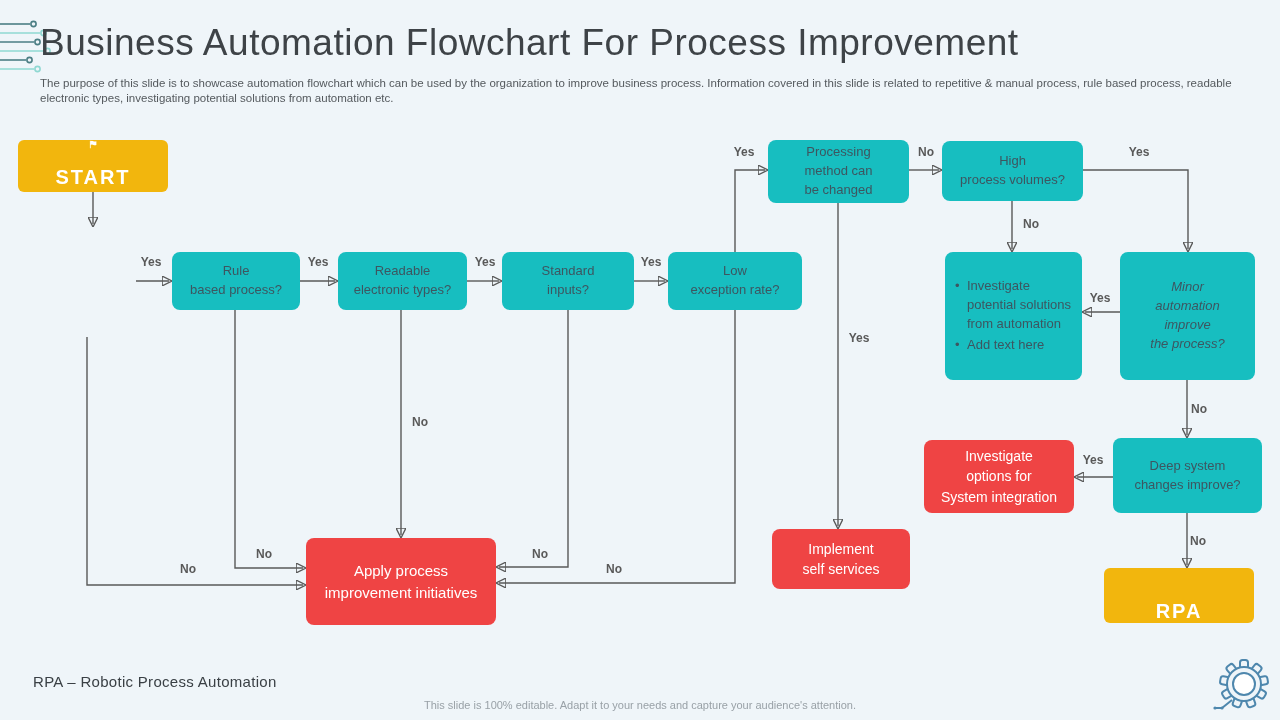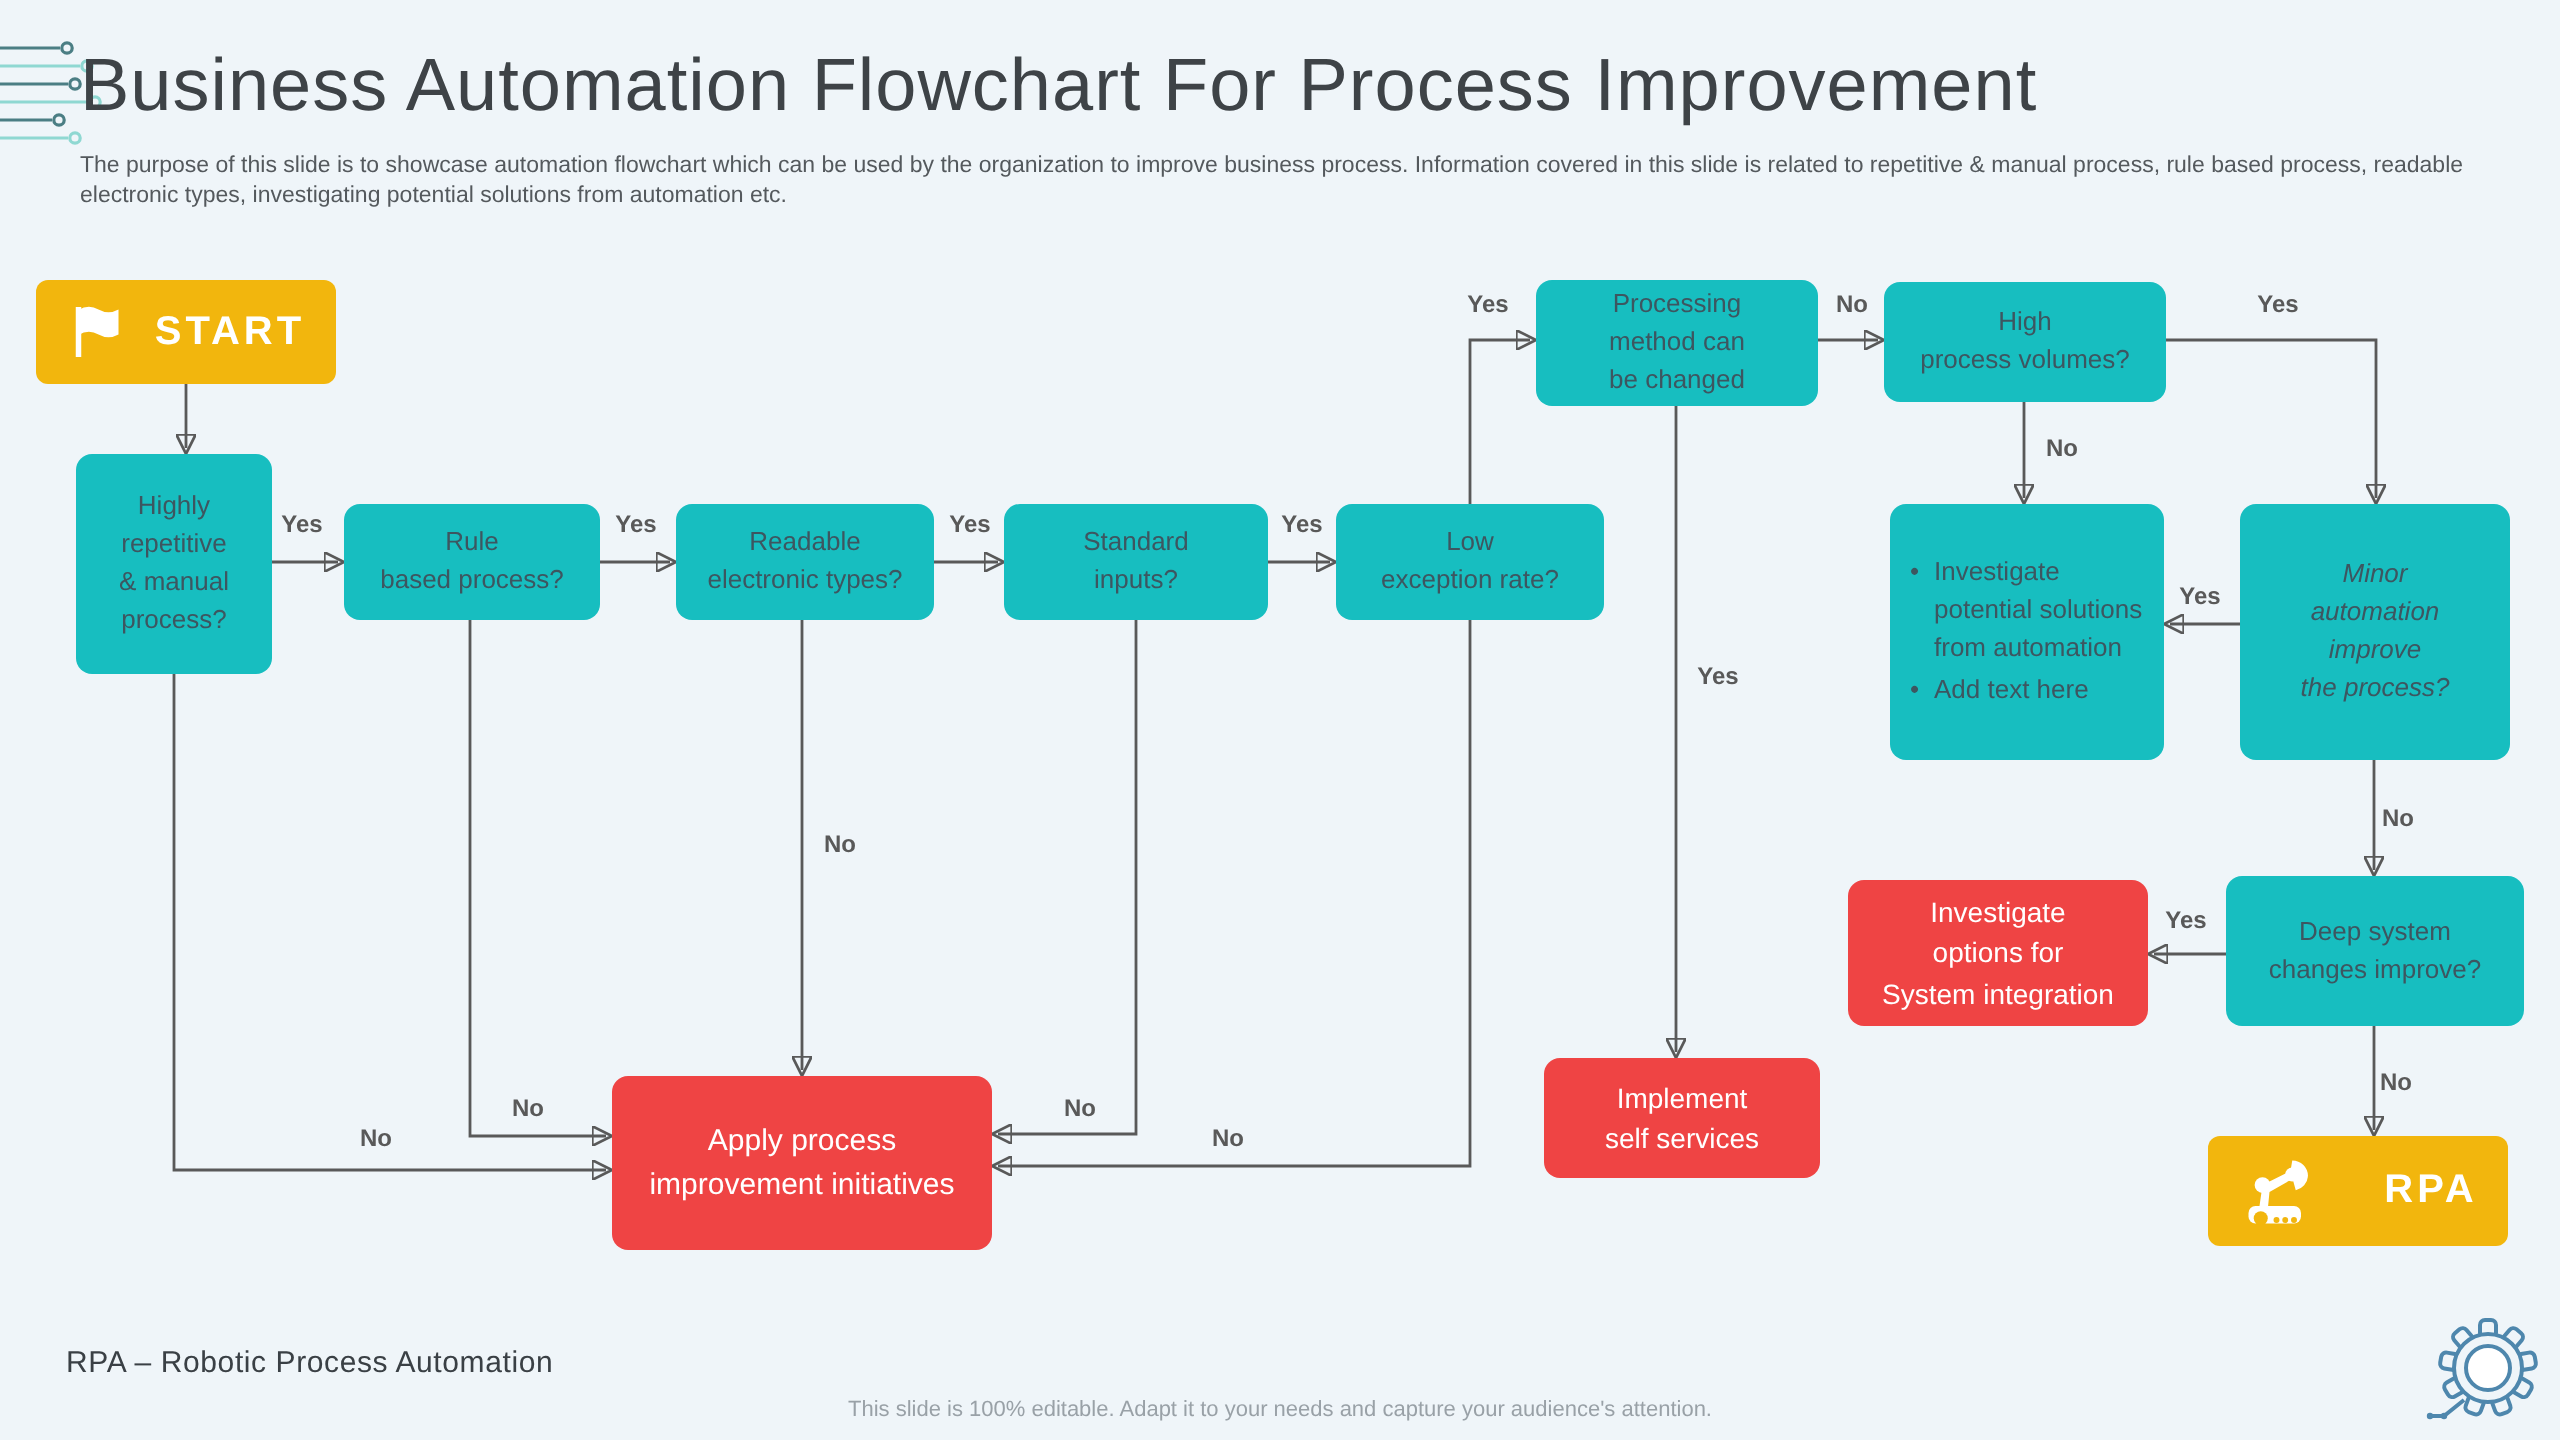--- a/index.html
+++ b/index.html
@@ -17,21 +17,21 @@
   
   .connectors { position:absolute; left:0; top:0; width:1280px; height:720px; }
   .connectors path { fill:none; stroke:#595959; stroke-width:1.4; }
 
   
   .node { position:absolute; display:flex; align-items:center; justify-content:center; text-align:center;
           border-radius:8px; line-height:1.45; }
   .node .lbl { white-space:pre-line; }
   .teal { background:#17bec0; color:#3d5660; font-size:13px; }
   .blue { background:#ef4444; color:#ffffff; }
-  .gold { background:#f2b60d; color:#ffffff; border-radius:6px; }
+  .gold { background:#f2b60d; color:#ffffff; border-radius:6px;flex-direction:column; }
 
   .n-start      { left:18px;  top:140px; width:150px; height:52px; gap:14px; font-size:20px; font-weight:700; letter-spacing:2px; }
   .n-highly     { left:38px;  top:227px; width:98px;  height:110px; }
   .n-rule       { left:172px; top:252px; width:128px; height:58px; }
   .n-readable   { left:338px; top:252px; width:129px; height:58px; }
   .n-standard   { left:502px; top:252px; width:132px; height:58px; }
   .n-low        { left:668px; top:252px; width:134px; height:58px; }
   .n-processing { left:768px; top:140px; width:141px; height:63px; }
   .n-high       { left:942px; top:141px; width:141px; height:60px; }
   .n-invsol     { left:945px; top:252px; width:137px; height:128px; justify-content:flex-start; text-align:left; padding:10px 6px 10px 8px; }
@@ -111,26 +111,20 @@
   </svg>
 
   <div class="node gold n-start">
     <svg width="30" height="30" viewBox="0 0 24 24">
       <path d="M5 2 V22" stroke="#ffffff" stroke-width="2.2" fill="none"></path>
       <path d="M5 3.2 q4 -2.4 8 -0.2 q4 2.2 8 0 v10 q-4 2.2 -8 0 q-4 -2.2 -8 0.2 z" fill="#ffffff"></path>
     </svg>
     <span class="lbl">START</span>
   </div>
 
-  <div class="node teal n-highly">
-    <span class="lbl">Highly
-repetitive
-&amp; manual
-process?</span>
-  </div>
   <div class="node teal n-rule">
     <span class="lbl">Rule
 based process?</span>
   </div>
   <div class="node teal n-readable">
     <span class="lbl">Readable
 electronic types?</span>
   </div>
   <div class="node teal n-standard">
     <span class="lbl">Standard

